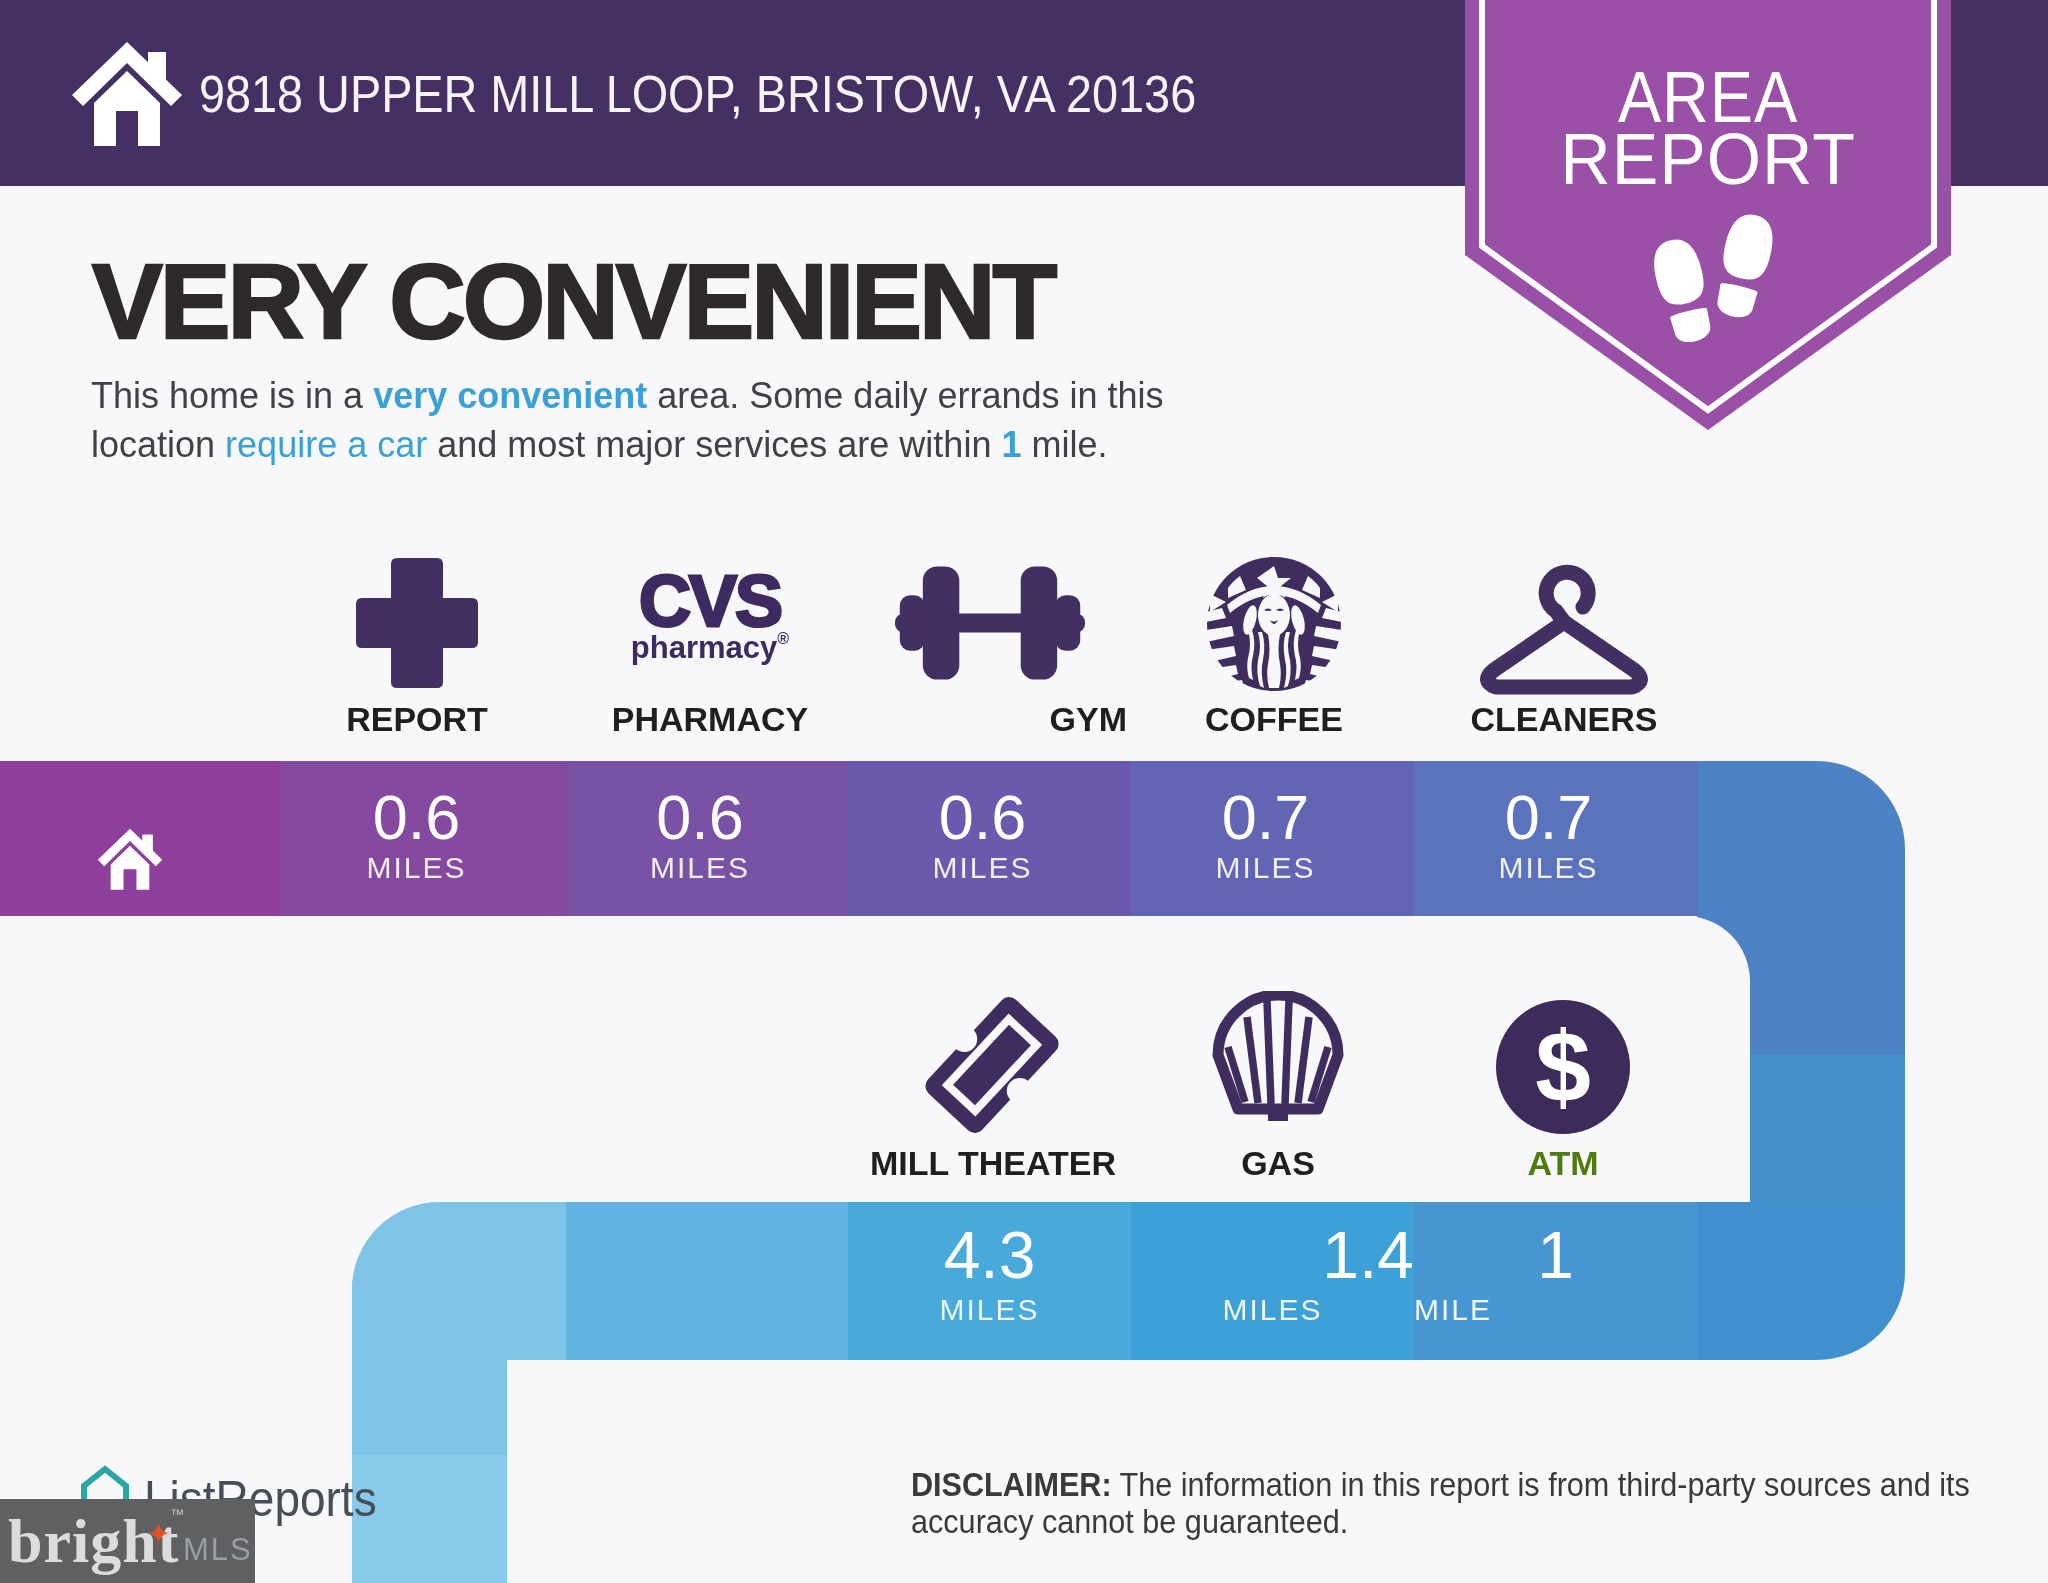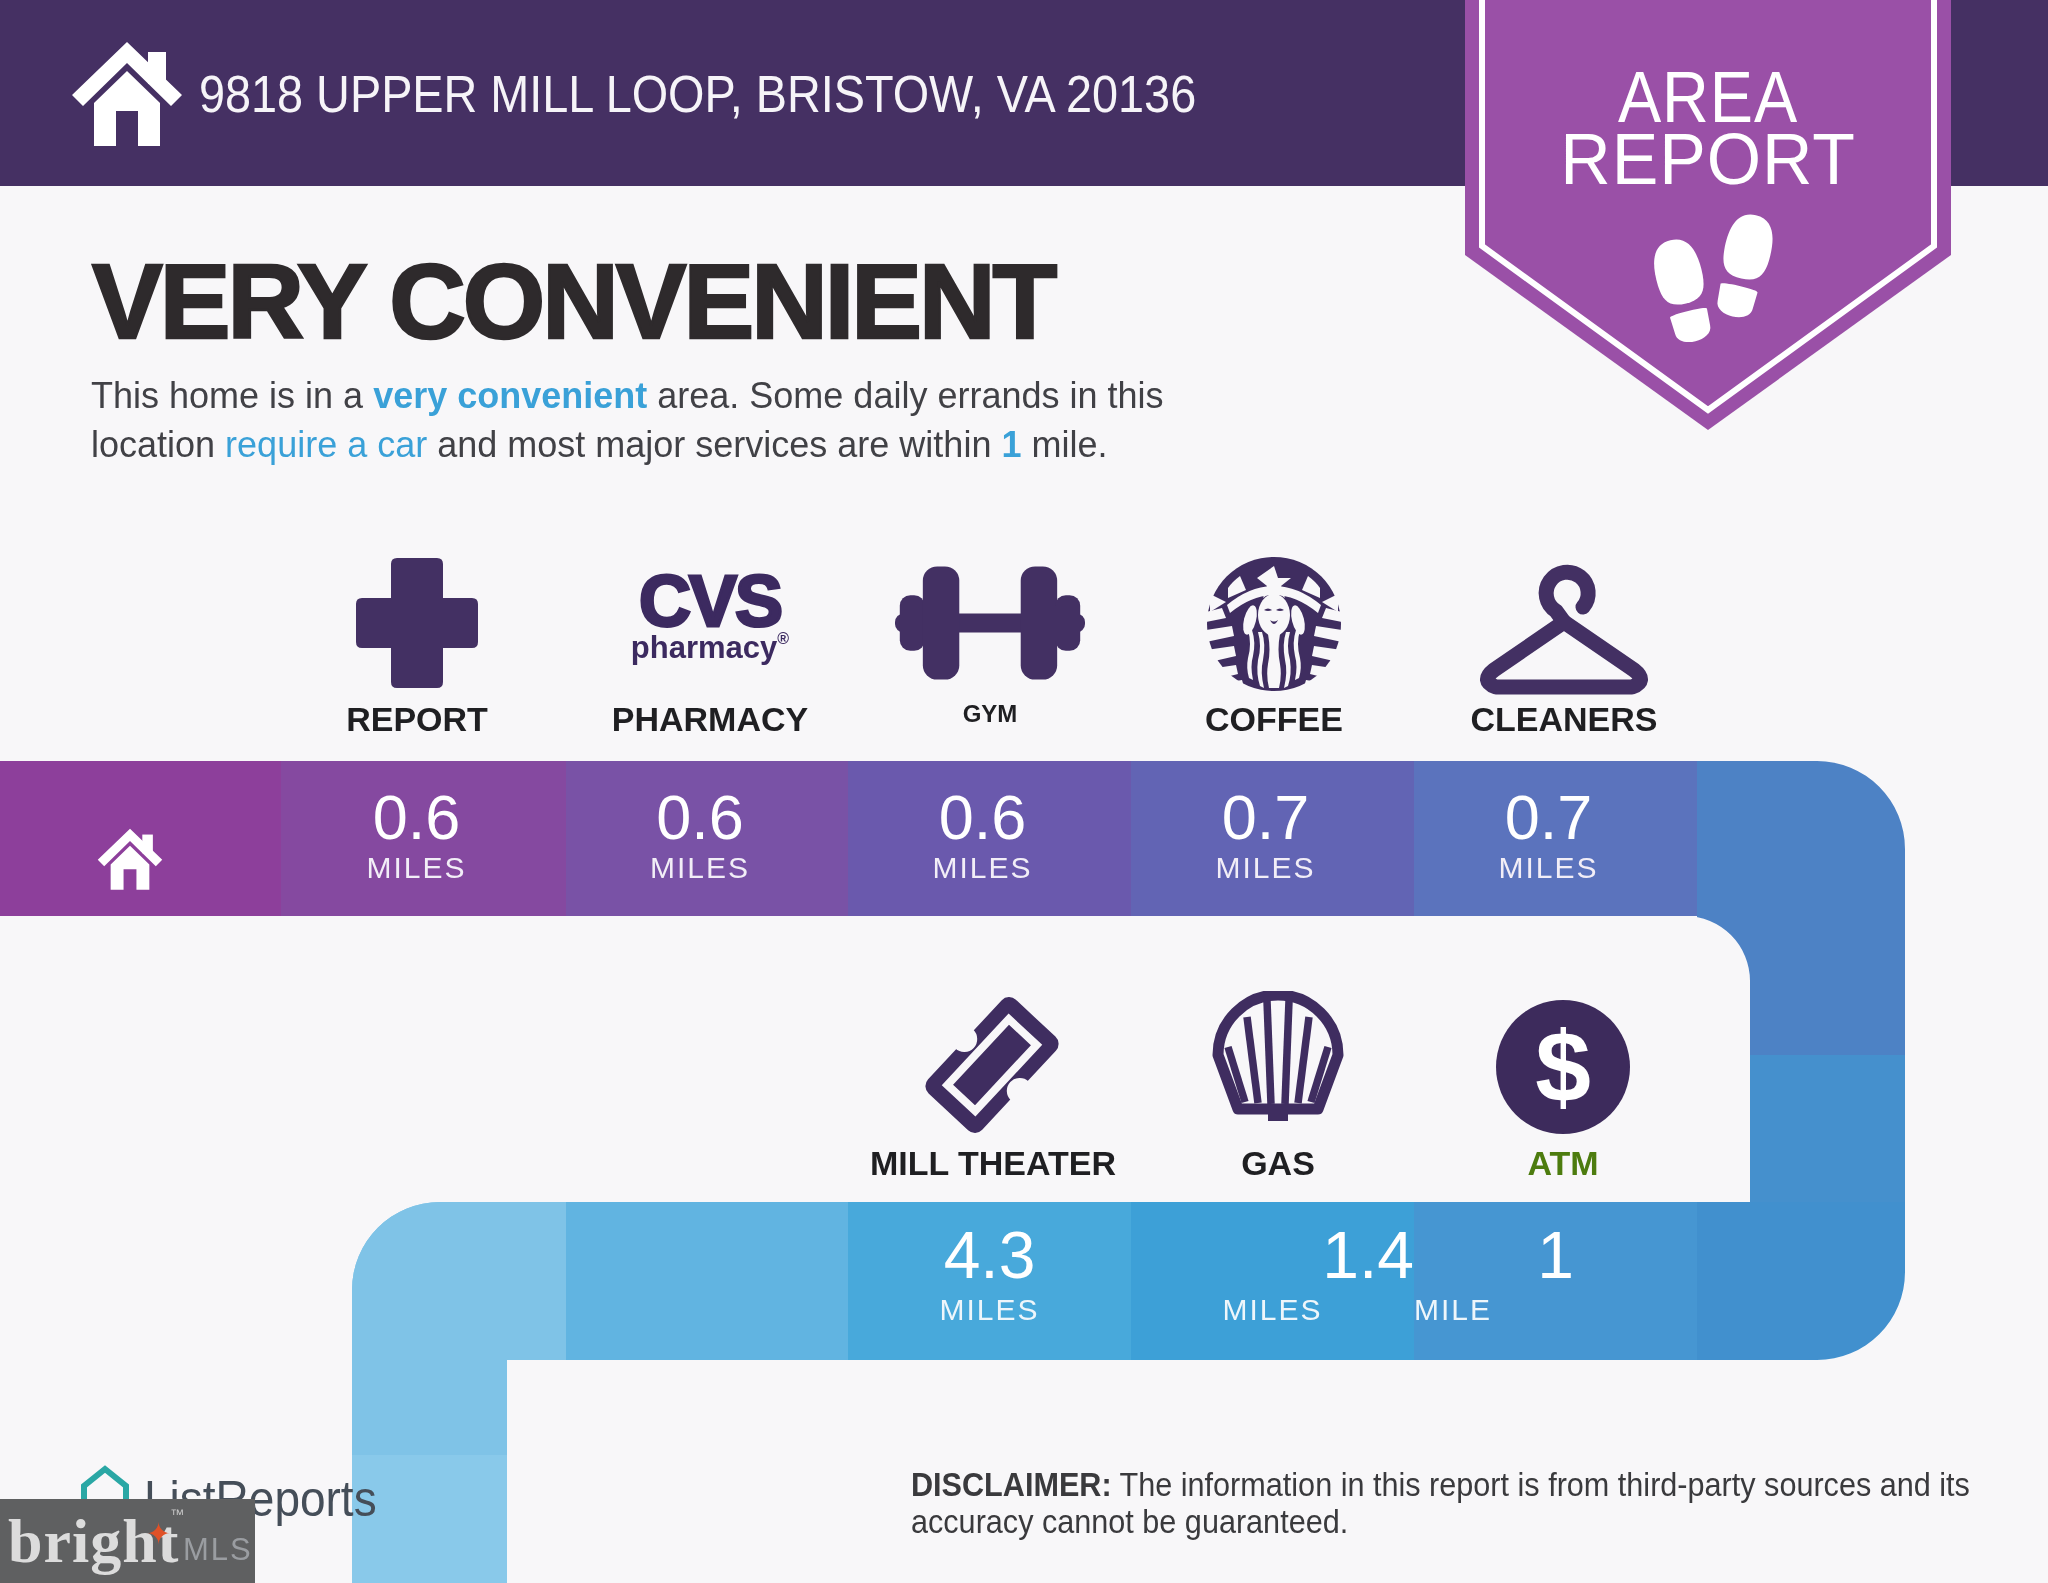--- a/index.html
+++ b/index.html
@@ -134,21 +134,21 @@
 <svg class="abs" style="left:895px;top:565px;" width="190" height="116" viewBox="0 0 198 118">
   <g fill="#433063">
     <rect x="0" y="49" width="198" height="20" rx="9"></rect>
     <rect x="5" y="30" width="26" height="58" rx="11"></rect>
     <rect x="29" y="0" width="38" height="118" rx="15"></rect>
     <rect x="131" y="0" width="38" height="118" rx="15"></rect>
     <rect x="167" y="30" width="26" height="58" rx="11"></rect>
   </g>
 </svg>
 
-<div class="abs" style="left:853px;top:700px;width:274px;text-align:center;font-size:24px;font-weight:bold;color:#1f1f22;">GYM</div>
+<div class="abs" style="left:853px;top:700px;width:274px;text-align:right;font-size:34px;font-weight:bold;color:#1f1f22;">GYM</div>
 
 <svg class="abs" style="left:1206px;top:556px;" width="136" height="136" viewBox="-68 -68 136 136">
   <circle r="67" fill="#3f2d60"></circle>
   <g fill="#f8f7f9">
     <path d="M0,-58 L4,-46 L17,-46 L7,-38 L11,-26 L0,-34 L-11,-26 L-7,-38 L-17,-46 Z"></path>
     <path d="M-47,-19 Q-24,-38 0,-38 Q24,-38 47,-19 L44,-11 Q22,-29 0,-29 Q-22,-29 -44,-11 Z"></path>
     <path d="M-46,-26 L-28,-34 L-34,-48 Q-42,-42 -46,-36 Z"></path>
     <path d="M46,-26 L28,-34 L34,-48 Q42,-42 46,-36 Z"></path>
     <ellipse cx="0" cy="-9" rx="16" ry="21"></ellipse>
     <ellipse cx="-24" cy="-4" rx="6" ry="15" transform="rotate(14 -24 -4)"></ellipse>

